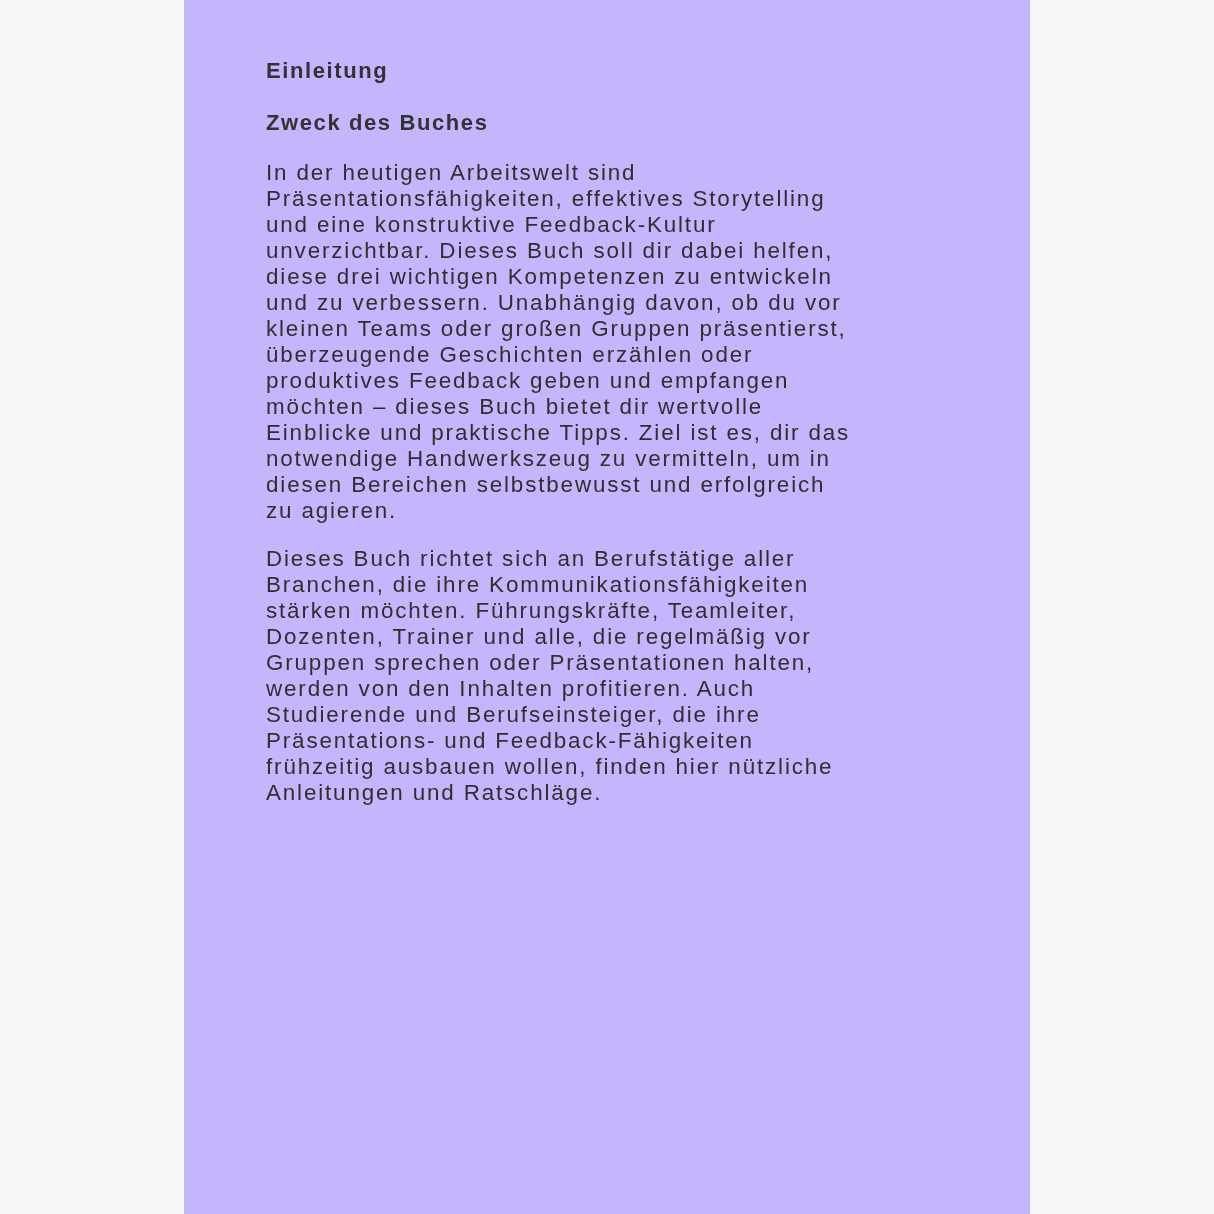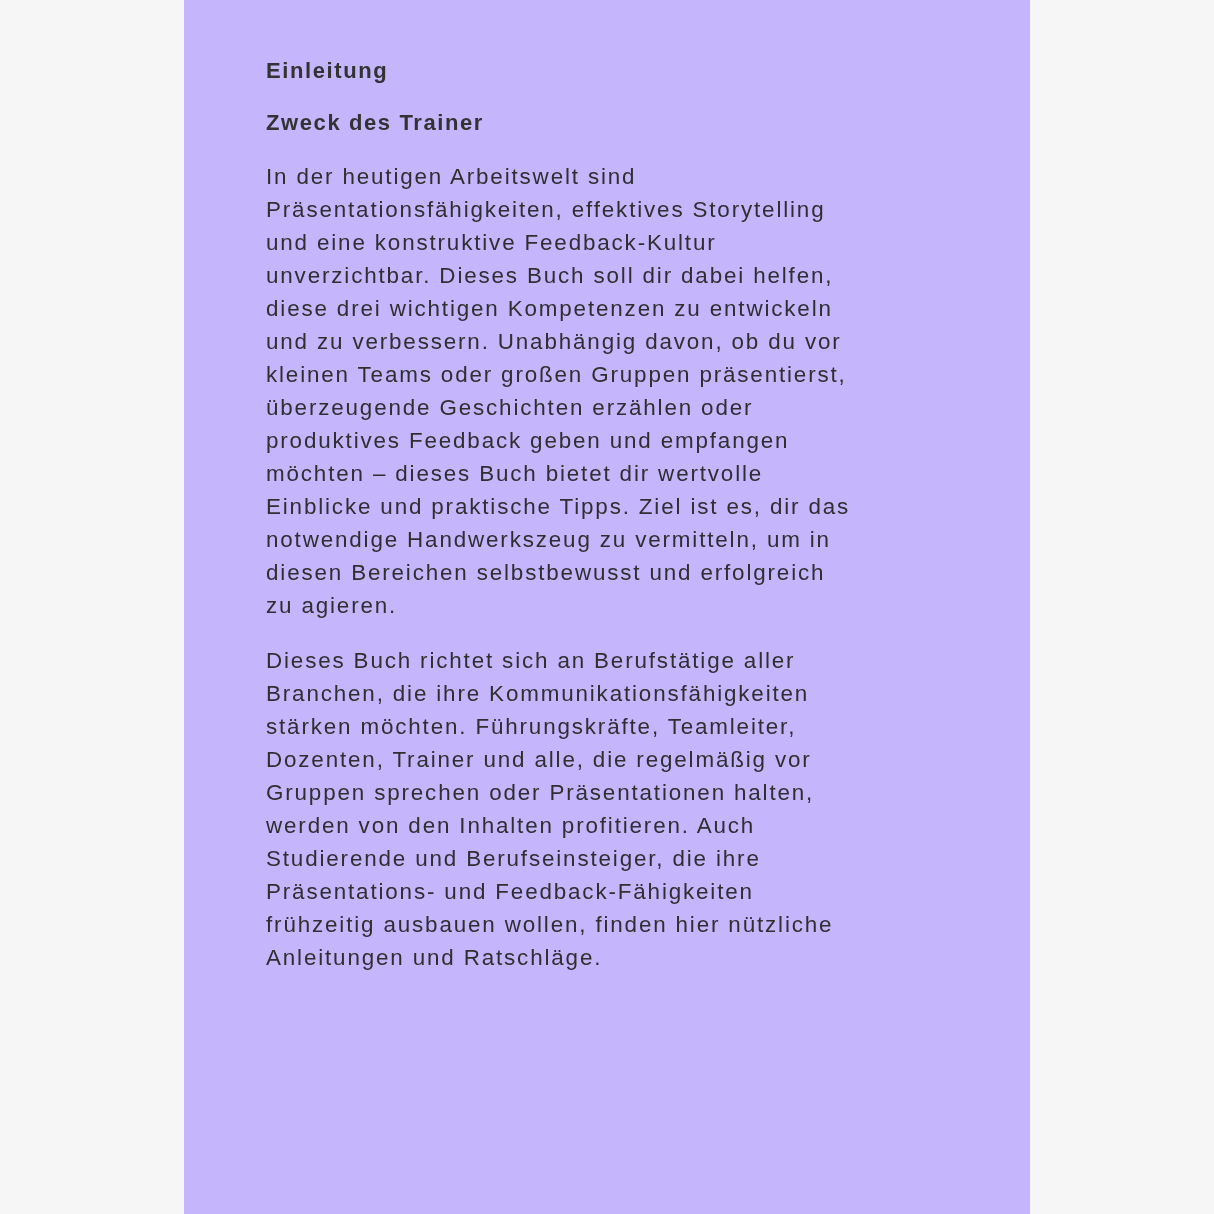--- a/index.html
+++ b/index.html
@@ -32,34 +32,34 @@
       letter-spacing: 1.6px;
       color: #333333;
       margin: 0;
       line-height: 30px;
     }
     .h1 { margin-bottom: 22px; }
     .h2 { margin-bottom: 22px; }
     .p {
       font-size: 22.4px;
       letter-spacing: 1.85px;
-      line-height: 33px;
+      line-height: 26px;
       margin: 0 0 22px 0;
       color: #2f2f2f;
       white-space: pre-line;
     }
   </style>
 </head>
 <body>
 
 <div class="page">
   <div class="content">
     <h1 class="h h1">Einleitung</h1>
 
-    <h2 class="h h2">Zweck des Trainer</h2>
+    <h2 class="h h2">Zweck des Buches</h2>
     <p class="p">In der heutigen Arbeitswelt sind
 Präsentationsfähigkeiten, effektives Storytelling
 und eine konstruktive Feedback-Kultur
 unverzichtbar. Dieses Buch soll dir dabei helfen,
 diese drei wichtigen Kompetenzen zu entwickeln
 und zu verbessern. Unabhängig davon, ob du vor
 kleinen Teams oder großen Gruppen präsentierst,
 überzeugende Geschichten erzählen oder
 produktives Feedback geben und empfangen
 möchten – dieses Buch bietet dir wertvolle

